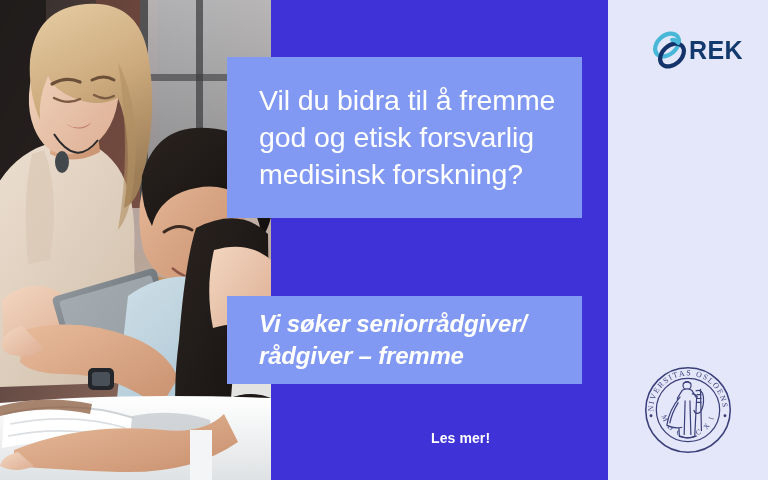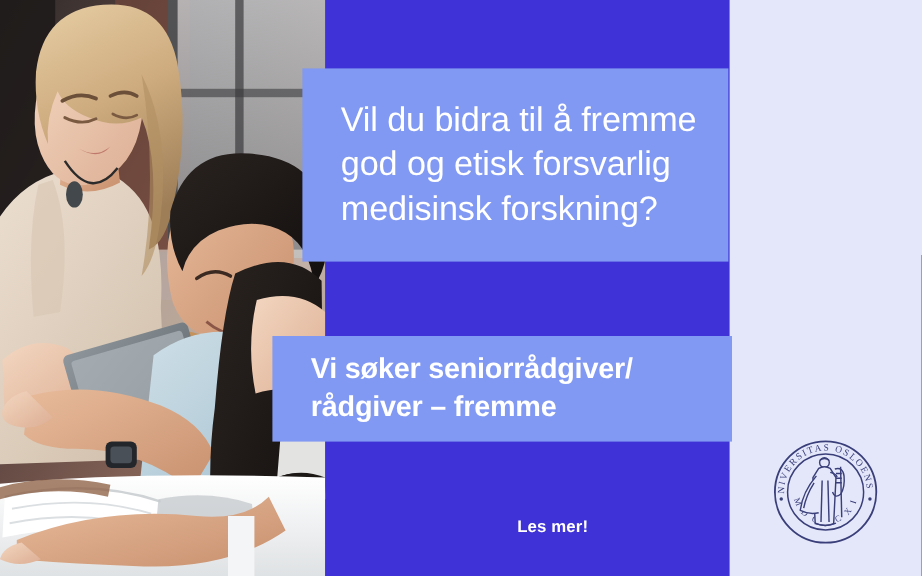--- a/index.html
+++ b/index.html
@@ -34,29 +34,29 @@
   
   .textbox {
     position:absolute;
     background:#8199F2;
     color:#ffffff;
     display:flex;
     align-items:center;
   }
   .textbox .inner { padding:0 22px 0 32px; width:100%; }
 
-  .headline-box { left:227px; top:57px; width:355px; height:161px;margin-left:25px; }
+  .headline-box { left:227px; top:57px; width:355px; height:161px; }
   .headline {
     font-size:28.5px;
     line-height:37px;
     font-weight:400;
     letter-spacing:-0.1px;
   }
 
-  .job-box { left:227px; top:280px; width:383px; height:88px; }
+  .job-box { left:227px; top:296px; width:355px; height:88px;font-style:italic; }
   .job-title {
     font-size:24px;
     line-height:32px;
     font-weight:700;
     letter-spacing:-0.2px;
   }
 
   
   .les-mer {
     position:absolute;
@@ -245,20 +245,32 @@
 
   <div class="textbox job-box">
     <div class="inner">
       <div class="job-title">Vi søker seniorrådgiver/</div>
       <div class="job-title">rådgiver – fremme</div>
     </div>
   </div>
 
   <div class="les-mer">Les mer!</div>
 
+  <div class="rek-logo">
+    <span class="rek-mark">
+      <svg viewBox="0 0 44 44" aria-hidden="true">
+        <g fill="none" stroke-linecap="round">
+          <ellipse cx="19" cy="17" rx="13.5" ry="9.5" transform="rotate(-42 19 17)" stroke="#49B8D8" stroke-width="4.2"></ellipse>
+          <ellipse cx="24" cy="27" rx="13.5" ry="9.5" transform="rotate(-42 24 27)" stroke="#14336B" stroke-width="4.2"></ellipse>
+          <path d="M26.3 16.6 a13.5 9.5 0 0 1 2.6 6.4" transform="rotate(-42 19 17)" stroke="#49B8D8" stroke-width="4.2"></path>
+        </g>
+      </svg>
+    </span>
+    <span class="rek-word">REK</span>
+  </div>
 
   <div class="uio-seal">
     <svg viewBox="0 0 100 100" aria-hidden="true">
       <defs>
         <path id="arcTop" d="M 14,50 A 36,36 0 0 1 86,50"></path>
         <path id="arcBottom" d="M 22,50 A 28,28 0 0 0 78,50"></path>
       </defs>
       <g stroke="#3A3F7A" fill="none">
         <circle cx="50" cy="50" r="44" stroke-width="1.6"></circle>
         <circle cx="50" cy="50" r="33" stroke-width="1.3"></circle>

